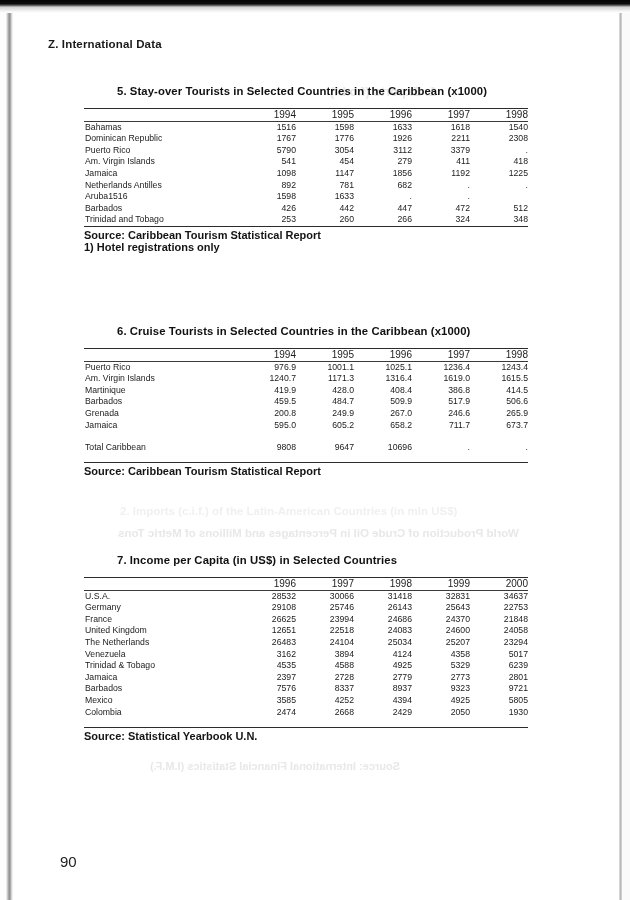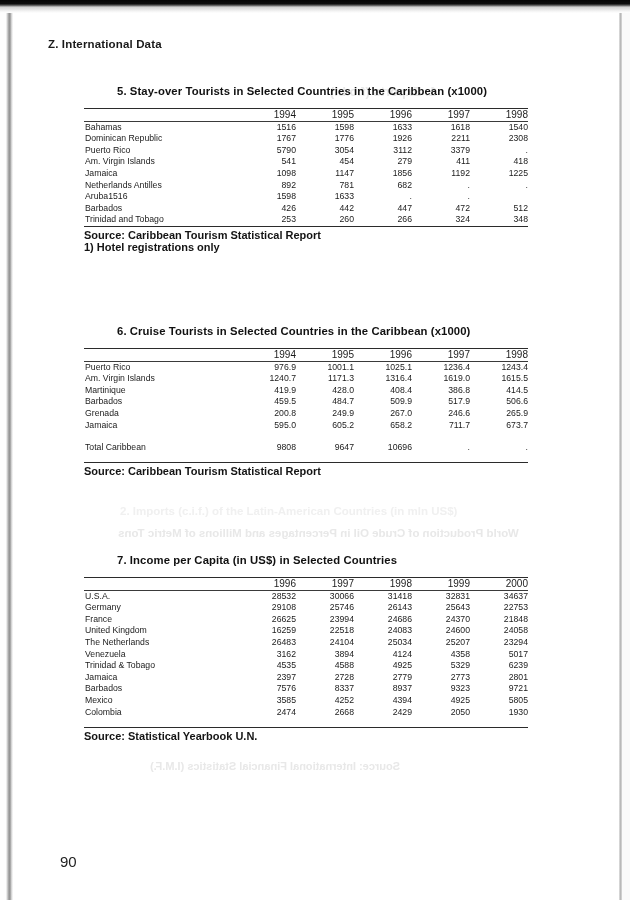--- a/index.html
+++ b/index.html
@@ -423,21 +423,21 @@
         <tr>
           <td class="n">France</td>
           <td>26625</td>
           <td>23994</td>
           <td>24686</td>
           <td>24370</td>
           <td>21848</td>
         </tr>
         <tr>
           <td class="n">United Kingdom</td>
-          <td>16259</td>
+          <td>12651</td>
           <td>22518</td>
           <td>24083</td>
           <td>24600</td>
           <td>24058</td>
         </tr>
         <tr>
           <td class="n">The Netherlands</td>
           <td>26483</td>
           <td>24104</td>
           <td>25034</td>

